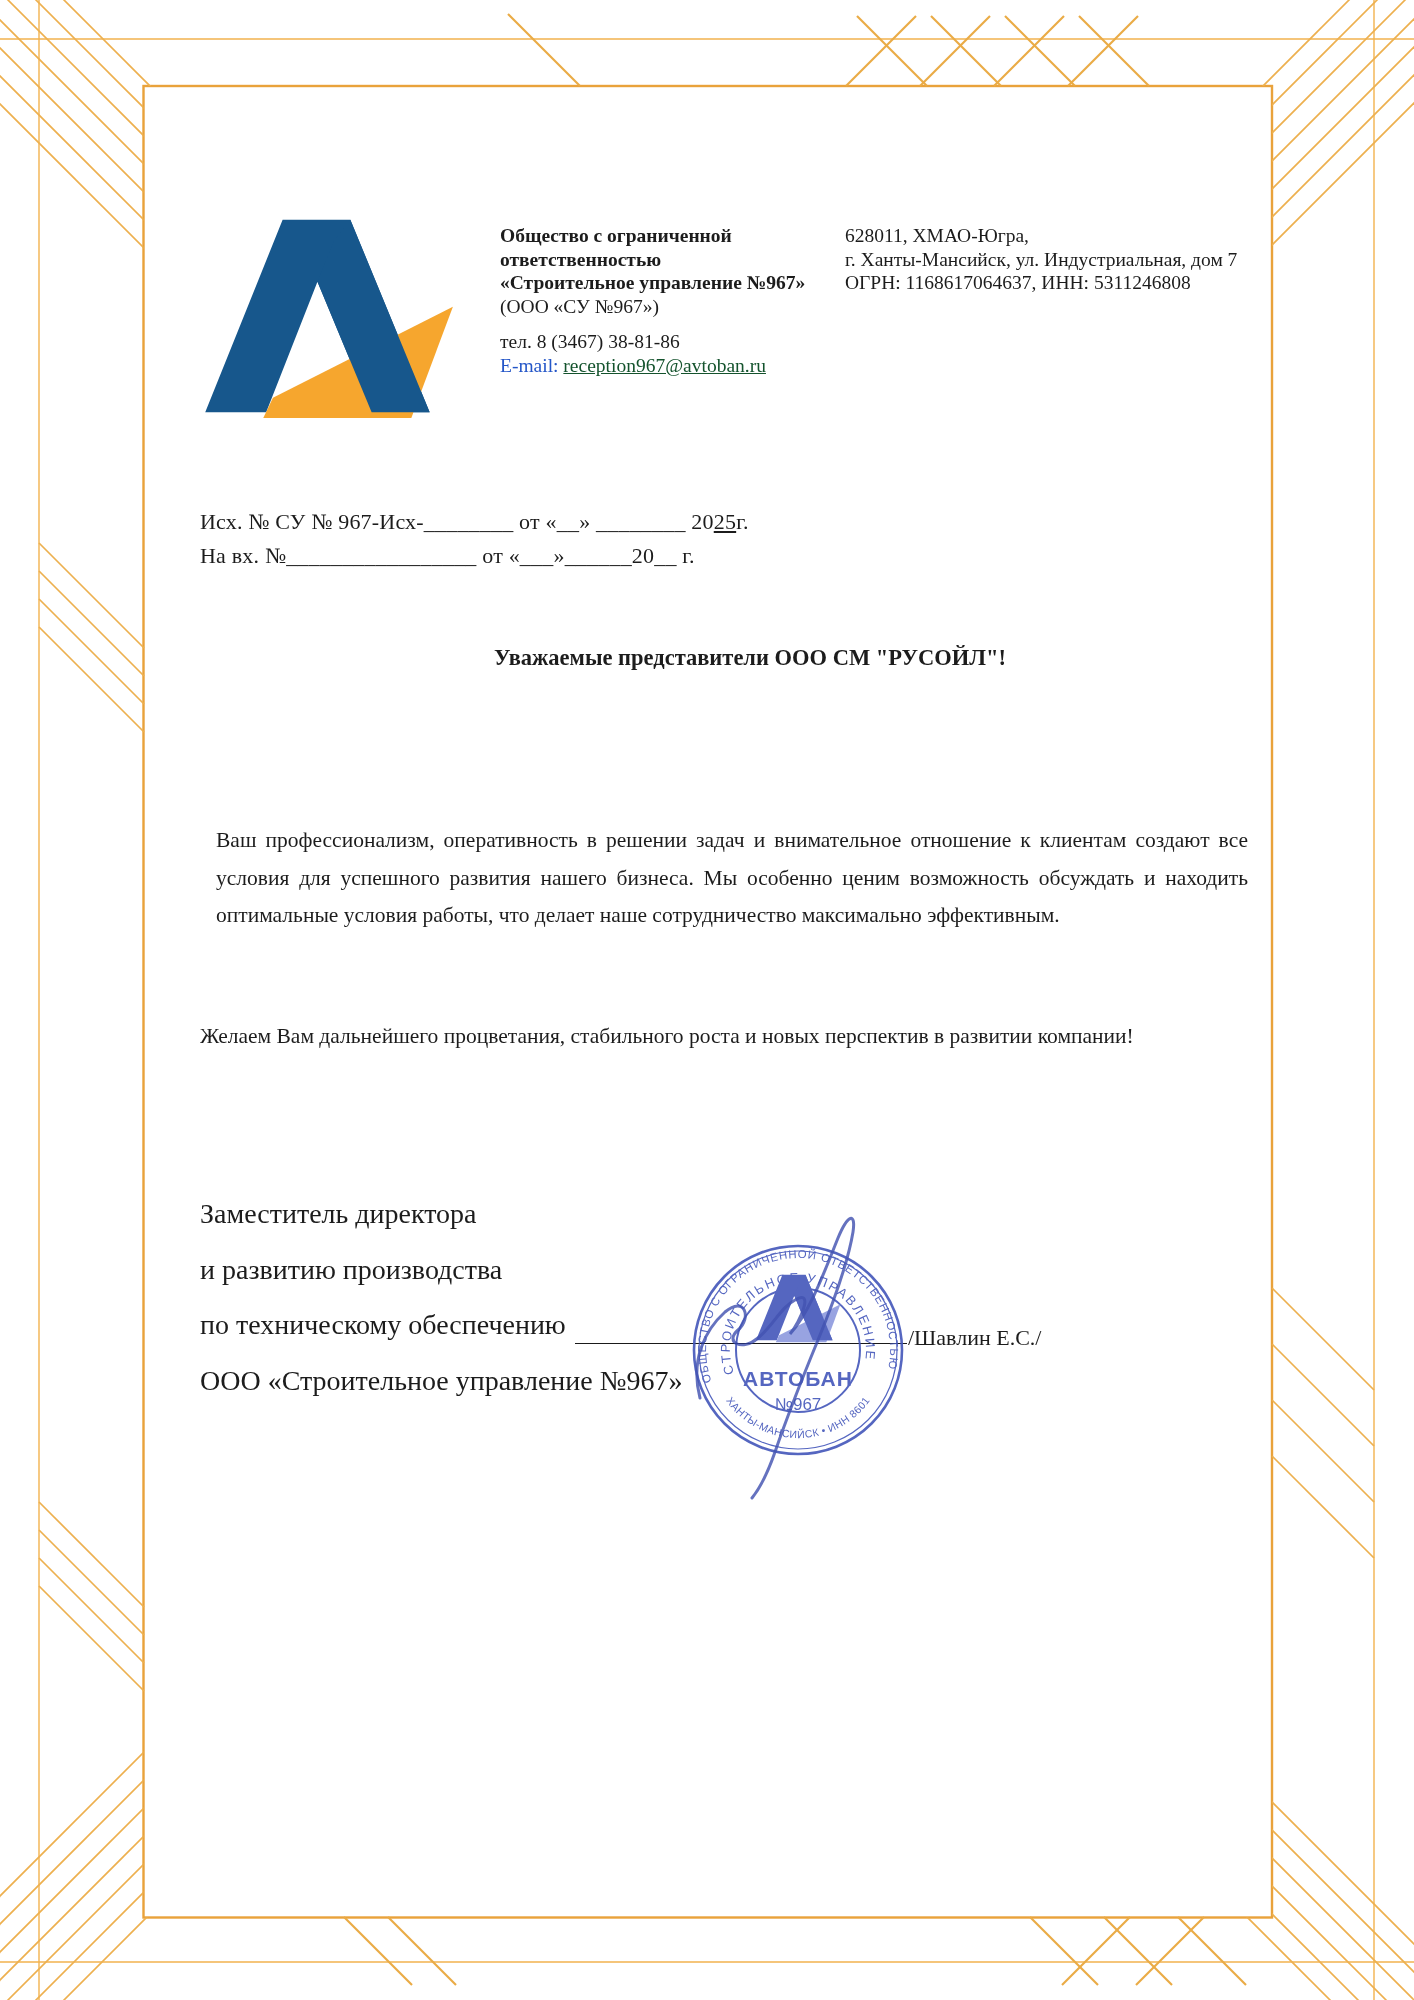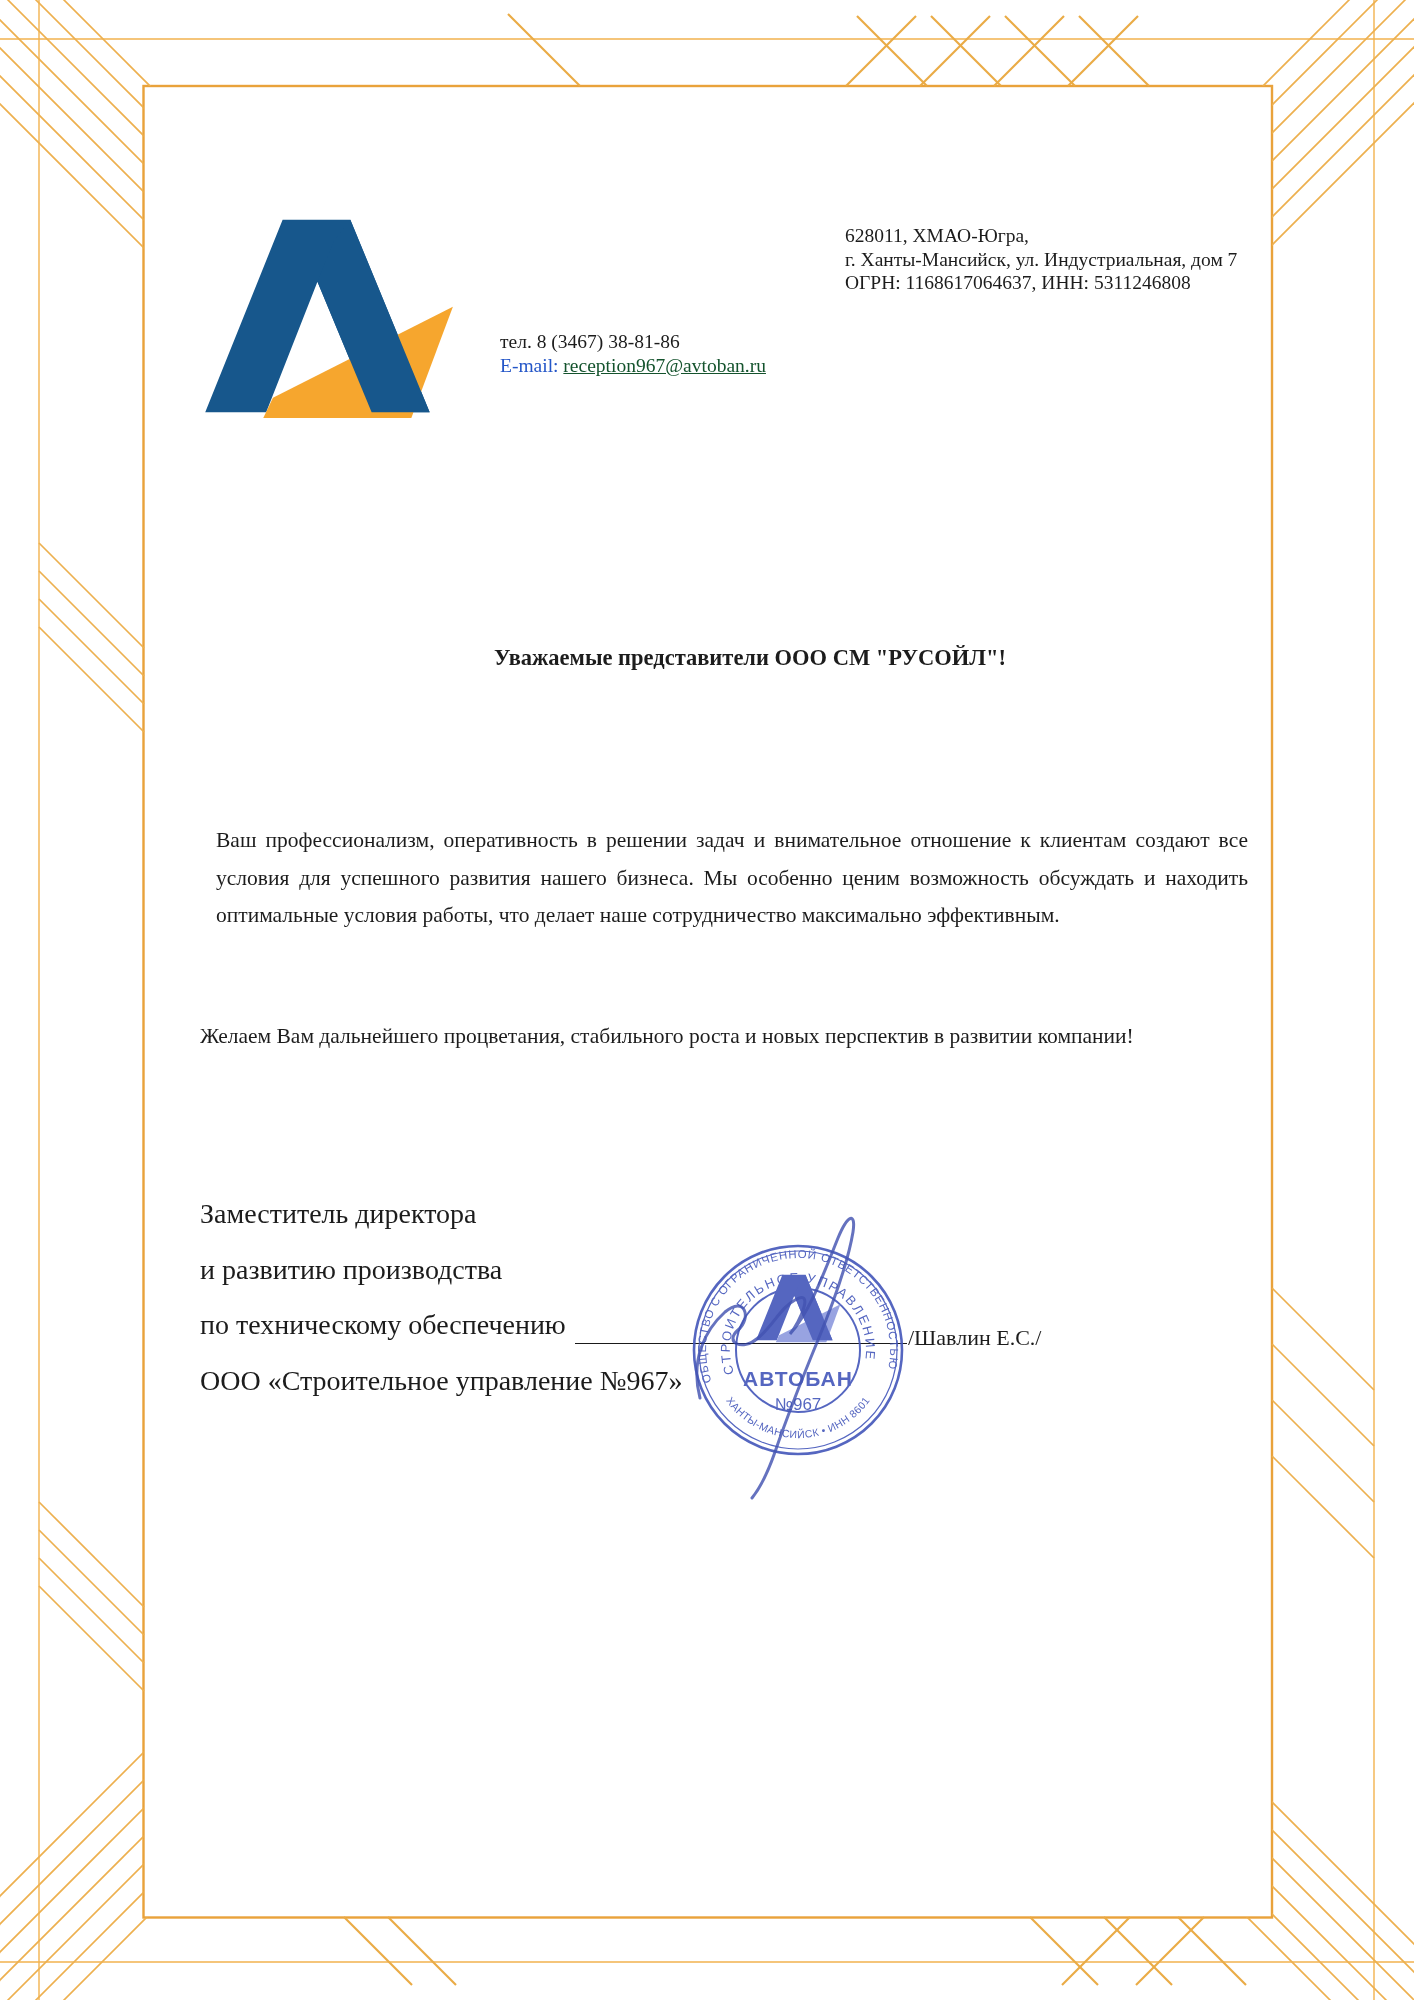--- a/index.html
+++ b/index.html
@@ -130,32 +130,42 @@
 
   <svg class="abs" style="left:202px;top:212px" width="258" height="208" viewBox="0 0 260 215">
 
     <path d="M0,207 L80,8 L150,8 L232,207 L172,207 L116,72 L63,207 Z" fill="#17578c" fill-rule="evenodd"></path>
 
     <polygon points="60,213 70,192 256,98 213,213" fill="#f6a62e"></polygon>
 
     <polygon points="150,8 232,207 172,207 116,72 133,30" fill="#17578c"></polygon>
   </svg>
 
+  <div class="abs lh-company">
+    <div>Общество с ограниченной</div>
+    <div>ответственностью</div>
+    <div>«Строительное управление №967»</div>
+    <div class="normal">(ООО «СУ №967»)</div>
+  </div>
 
   <div class="abs lh-contact">
     <div>тел. 8 (3467) 38-81-86</div>
     <div><span class="link-label">E-mail: </span><span class="link">reception967@avtoban.ru</span></div>
   </div>
 
   <div class="abs lh-address">
     <div>628011, ХМАО-Югра,</div>
     <div>г. Ханты-Мансийск, ул. Индустриальная, дом 7</div>
     <div>ОГРН: 1168617064637, ИНН: 5311246808</div>
   </div>
 
+  <div class="abs ref">
+    <div><span>Исх. № СУ № 967-Исх-________ от «__» ________ 20</span><span class="year-u">25</span><span>г.</span></div>
+    <div>На вх. №_________________ от «___»______20__ г.</div>
+  </div>
 
   <div class="abs salutation">Уважаемые представители ООО СМ "РУСОЙЛ"!</div>
 
   <div class="abs para p2">Ваш профессионализм, оперативность в решении задач и внимательное отношение к клиентам создают все условия для успешного развития нашего бизнеса. Мы особенно ценим возможность обсуждать и находить оптимальные условия работы, что делает наше сотрудничество максимально эффективным.</div>
   <div class="abs para p3">Желаем Вам дальнейшего процветания, стабильного роста и новых перспектив в развитии компании!</div>
 
   <div class="abs sig-block">
     <div>Заместитель директора</div>
     <div>и развитию производства</div>
     <div>по техническому обеспечению</div>

